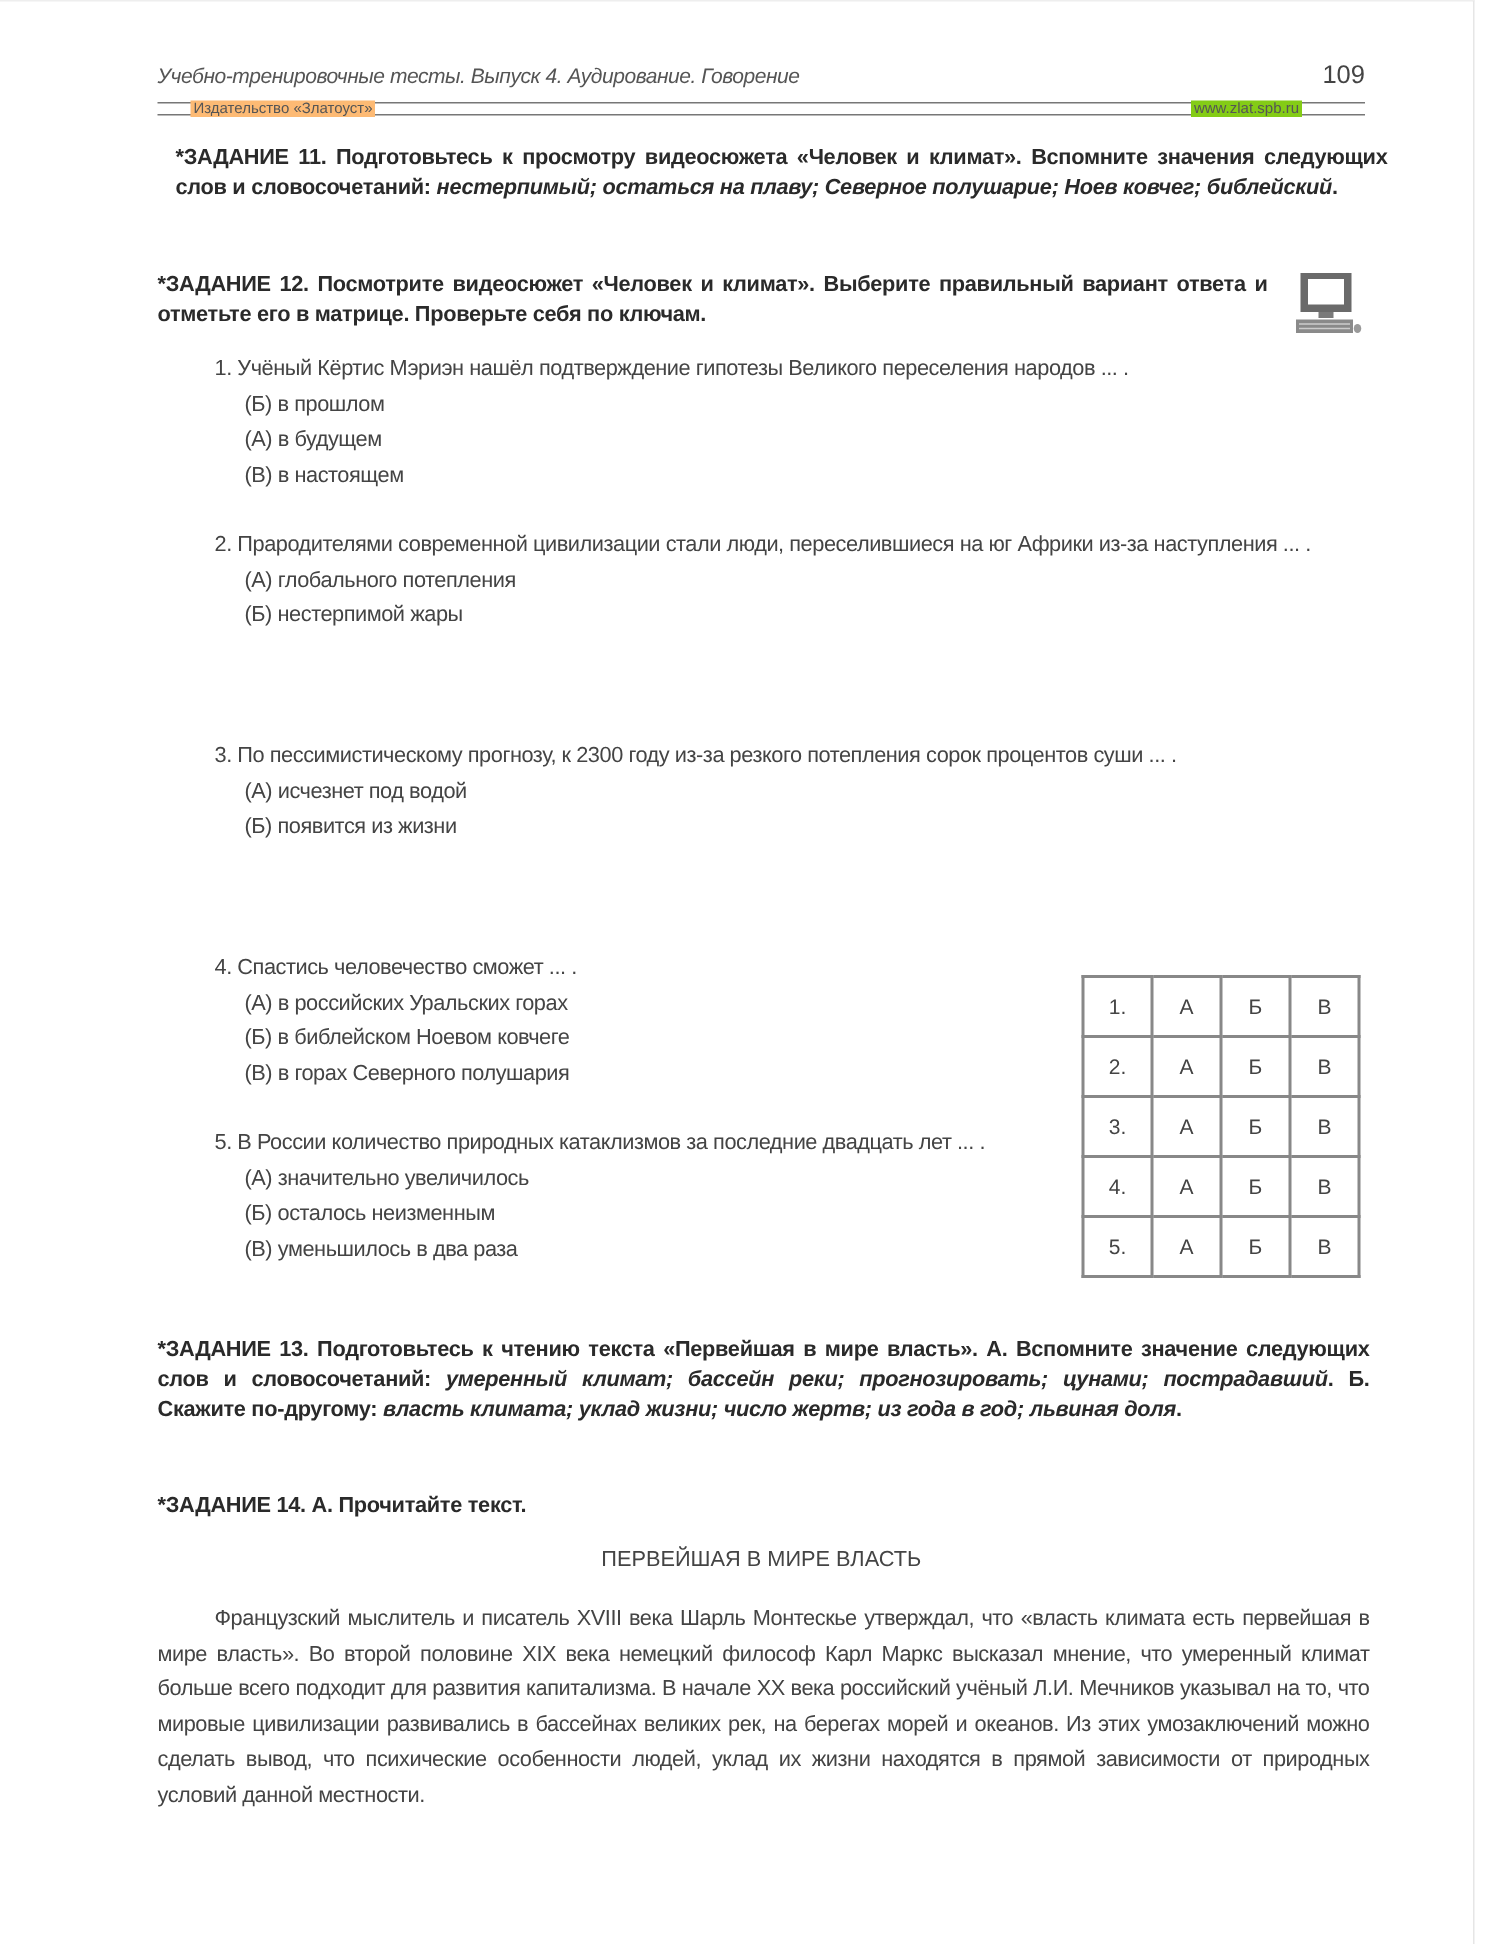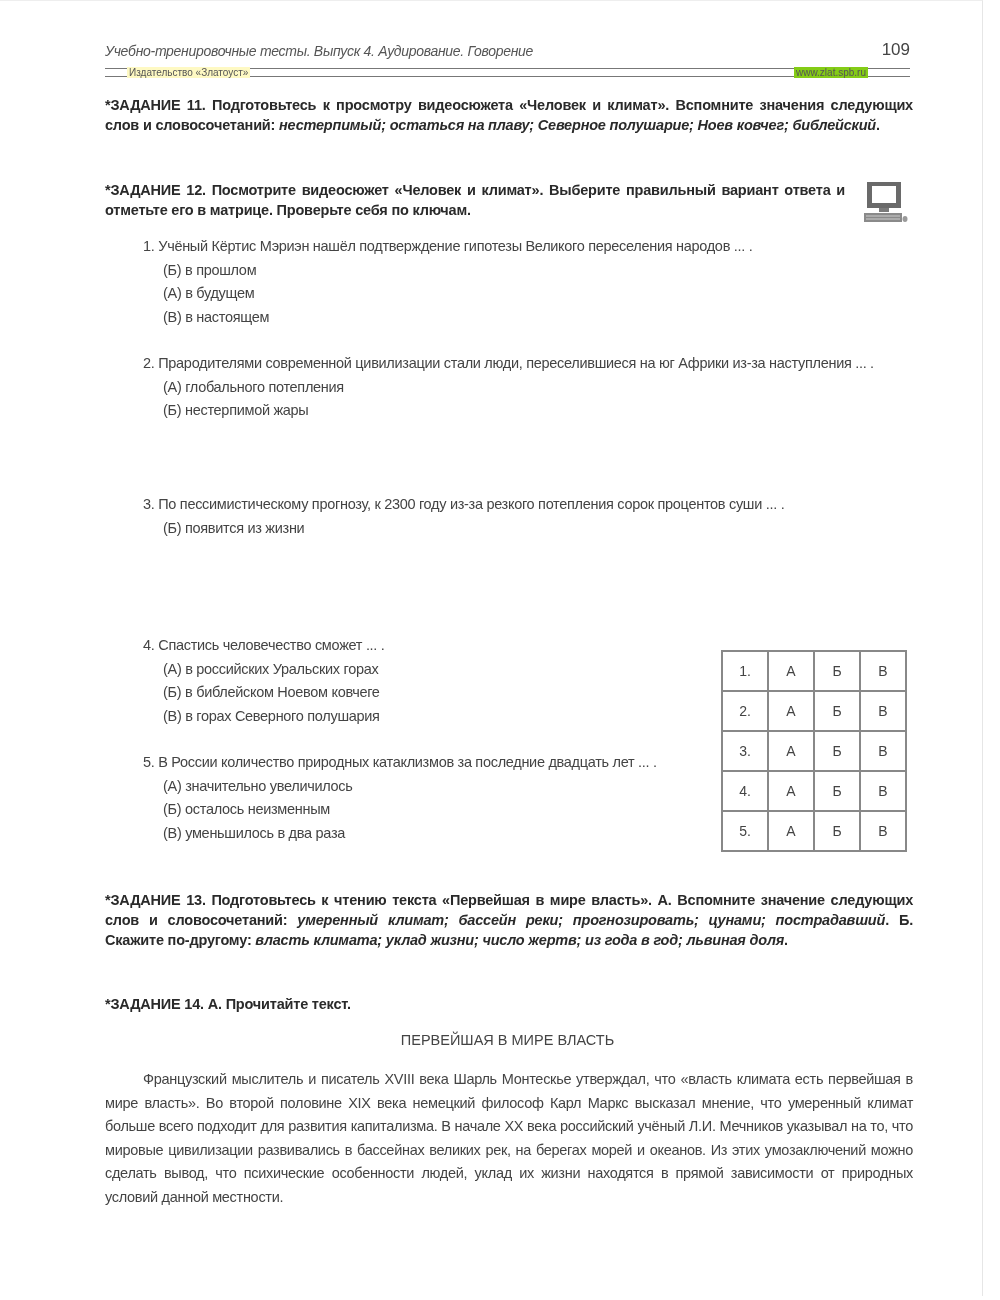--- a/index.html
+++ b/index.html
@@ -6,21 +6,21 @@
   body { width: 1000px; height: 1300px; position: relative; overflow: hidden;
          font-family: "Liberation Sans", sans-serif; color: #3a3a3a; }
   .page-edge { position: absolute; left: 0; top: 0; width: 983px; height: 1296px;
                border-right: 1px solid #e6e6e6; border-top: 1px solid #eeeeee; box-sizing: border-box; }
   .header { position: absolute; left: 105px; top: 42px; width: 805px; }
   .header-title { font-style: italic; font-size: 14px; color: #555; letter-spacing: -0.3px; }
   .page-number { position: absolute; right: 0; top: -2px; font-size: 17px; color: #444; }
   .rule-block { position: absolute; left: 105px; top: 67px; width: 805px; height: 12px; }
   .rule { position: absolute; left: 0; width: 100%; height: 1px; background: #777; }
   .rule.r1 { top: 1px; } .rule.r2 { top: 9px; }
-  .publisher { position: absolute; left: 22px; top: 0px; font-size: 10px; background: #fef9c3; padding: 0 2px; color: #555; line-height: 11px; }
+  .publisher { position: absolute; left: 22px; top: 0px; font-size: 10px; background: #fdba74; padding: 0 2px; color: #555; line-height: 11px; }
   .site { position: absolute; right: 42px; top: 0px; font-size: 10px; background: #84cc16; padding: 0 2px; color: #555; line-height: 11px; }
 
   .task { position: absolute; left: 105px; width: 808px; font-size: 14.5px; line-height: 20px;
           font-weight: bold; color: #2a2a2a; text-align: justify; letter-spacing: -0.2px; }
   .task .it { font-style: italic; }
 
   .question { position: absolute; left: 105px; width: 808px; font-size: 14.5px; line-height: 23.5px; color: #444;
               text-align: justify; letter-spacing: -0.3px; }
   .question .stem { text-indent: 38px; }
   .question .opt { padding-left: 58px; }
@@ -43,21 +43,21 @@
   <span class="header-title">Учебно-тренировочные тесты. Выпуск 4. Аудирование. Говорение</span>
   <span class="page-number">109</span>
 </div>
 <div class="rule-block">
   <div class="rule r1"></div>
   <div class="rule r2"></div>
   <span class="publisher">Издательство «Златоуст»</span>
   <span class="site">www.zlat.spb.ru</span>
 </div>
 
-<div class="task" style="top:95px;">
+<div class="task" style="top:95px;margin-left:12px;">
   <span>*ЗАДАНИЕ 11.</span><span> Подготовьтесь к просмотру видеосюжета «Человек и климат». Вспомните значения следующих слов и словосочетаний: </span><span class="it">нестерпимый; остаться на плаву; Северное полушарие; Ноев ковчег; библейский</span><span>.</span>
 </div>
 
 <div class="task" style="top:180px; width:740px;">
   <span>*ЗАДАНИЕ 12.</span><span> Посмотрите видеосюжет «Человек и климат». Выберите правильный вариант ответа и отметьте его в матрице. Проверьте себя по ключам.</span>
 </div>
 <svg class="computer-icon" viewBox="0 0 46 44">
   <rect x="5" y="2" width="34" height="26" fill="#6a6a6a"></rect>
   <rect x="10" y="6" width="24" height="17" fill="#ffffff"></rect>
   <rect x="17" y="28" width="10" height="4" fill="#7a7a7a"></rect>
@@ -75,20 +75,21 @@
 </div>
 
 <div class="question" style="top:352px;">
   <div class="stem">2. Прародителями современной цивилизации стали люди, переселившиеся на юг Африки из-за наступления ... .</div>
   <div class="opt">(А) глобального потепления</div>
   <div class="opt">(Б) нестерпимой жары</div>
 </div>
 
 <div class="question" style="top:493px;">
   <div class="stem">3. По пессимистическому прогнозу, к 2300 году из-за резкого потепления сорок процентов суши ... .</div>
+  <div class="opt">(А) исчезнет под водой</div>
   <div class="opt">(Б) появится из жизни</div>
 </div>
 
 <div class="question" style="top:634px; width:600px;">
   <div class="stem">4. Спастись человечество сможет ... .</div>
   <div class="opt">(А) в российских Уральских горах</div>
   <div class="opt">(Б) в библейском Ноевом ковчеге</div>
   <div class="opt">(В) в горах Северного полушария</div>
 </div>
 

